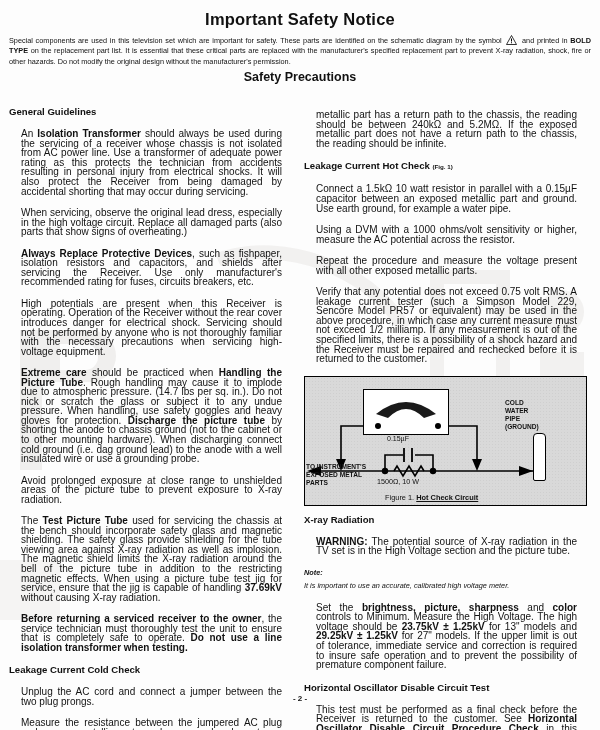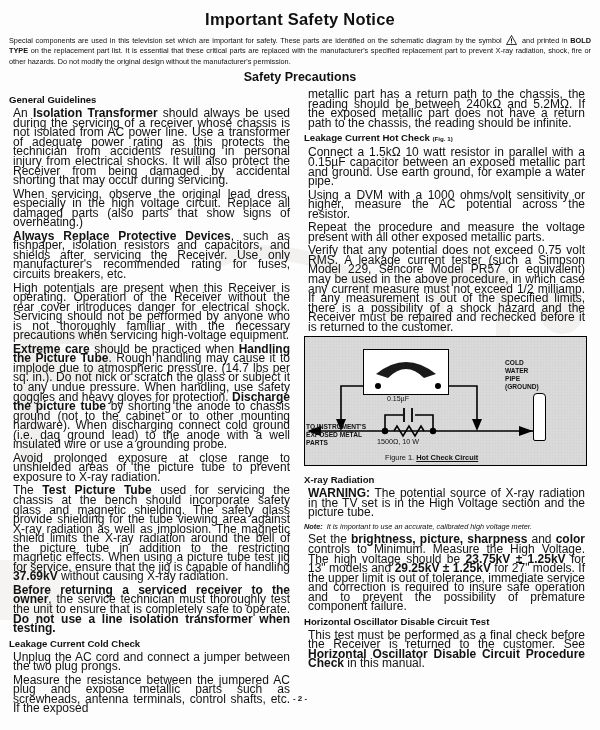--- a/index.html
+++ b/index.html
@@ -26,42 +26,42 @@
   .wm-dot{position:absolute;left:540px;top:290px;width:44px;height:44px;border-radius:50%;background:#f2f1f0;}
   .wm-bar4{position:absolute;left:540px;top:352px;width:44px;height:68px;background:#f2f1f0;}
   .wm-bar5{position:absolute;left:0px;top:560px;width:60px;height:60px;background:#f5f4f3;}
 
   .page{position:relative;z-index:2;padding:0 9px;box-sizing:border-box;width:600px;}
 
   h1.title{
     font-size:16.5px;font-weight:bold;text-align:center;margin:10px 0 6px 0;letter-spacing:0.2px;
   }
   h2.subtitle{
-    font-size:12.5px;font-weight:bold;text-align:center;margin:3px 0 2px 0;
+    font-size:12.5px;font-weight:bold;text-align:center;margin:3px 0 14px 0;
   }
   .intro{
     font-size:7.3px;line-height:10.4px;text-align:justify;margin:0 0 2px 0;
   }
   .intro p{margin:0 0 1px 0;}
   .warn-tri{
     display:inline-block;vertical-align:-2px;width:11px;height:10px;margin:0 2px;
   }
   .cols{display:flex;gap:10px;margin-top:2px;}
   .col{width:285px;}
   h3{
     font-size:9.6px;font-weight:bold;margin:8px 0 1px 0;line-height:11px;
   }
   h3.tight{margin-top:1px;}
   p.body{
-    font-size:12px;line-height:9.55px;text-align:justify;margin:4px;
+    font-size:10px;line-height:9.55px;text-align:justify;margin:12px;
     text-indent:0;
   }
   b{font-weight:bold;}
   .small-note{font-size:6.2px;font-weight:bold;}
-  .note-block{font-size:7.3px;line-height:9.55px;display:flex;gap:4px;margin:2px 0 4px 0;}
+  .note-block{font-size:7.3px;line-height:9.55px;display:flex;gap:4px;margin:2px 0 4px 0;flex-direction:column;}
   .note-block .lbl{font-weight:bold;font-style:italic;flex:0 0 auto;}
   .note-block .txt{font-style:italic;text-align:justify;}
 
   
   .figure{
     border:1.5px solid #000;background:#d9d9d9;
     width:283px;height:130px;position:relative;margin:3px 0 4px 0;box-sizing:border-box;
     background-image:radial-gradient(#cfcfcf 0.5px, transparent 0.6px);
     background-size:3px 3px;
   }

